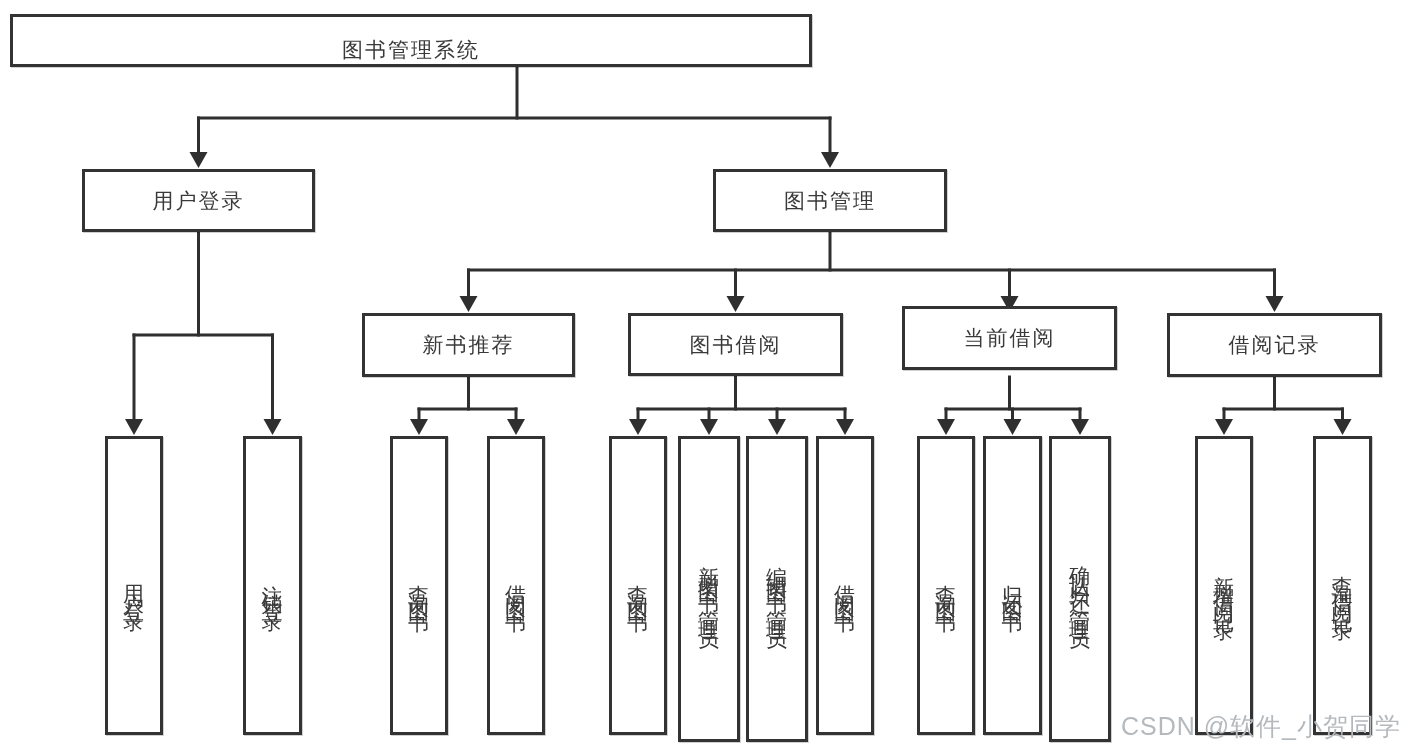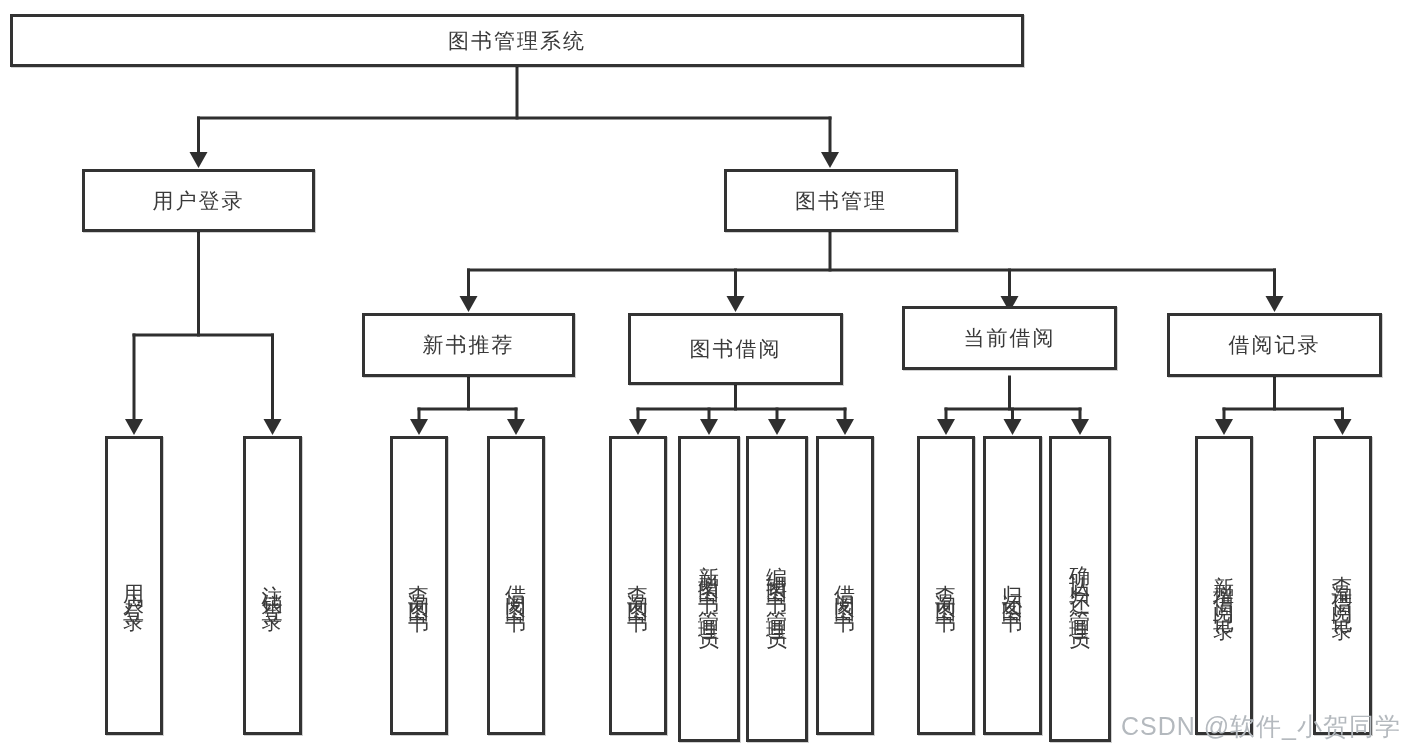--- a/index.html
+++ b/index.html
@@ -108,33 +108,33 @@
       <line x1="1080" y1="409" x2="1080" y2="421" stroke="#2f2f2f" stroke-width="3" stroke-linecap="square"></line>
       <polygon points="1071,419 1089,419 1080,435" fill="#2f2f2f"></polygon>
       <line x1="1274.5" y1="377" x2="1274.5" y2="409" stroke="#2f2f2f" stroke-width="3" stroke-linecap="square"></line>
       <line x1="1224" y1="409" x2="1342.5" y2="409" stroke="#2f2f2f" stroke-width="3" stroke-linecap="square"></line>
       <line x1="1224" y1="409" x2="1224" y2="421" stroke="#2f2f2f" stroke-width="3" stroke-linecap="square"></line>
       <polygon points="1215,419 1233,419 1224,435" fill="#2f2f2f"></polygon>
       <line x1="1342.5" y1="409" x2="1342.5" y2="421" stroke="#2f2f2f" stroke-width="3" stroke-linecap="square"></line>
       <polygon points="1333.5,419 1351.5,419 1342.5,435" fill="#2f2f2f"></polygon>
     </svg>
   <div class="watermark">CSDN @软件_小贺同学</div>
-<div class="node node-h" style="left: 10px; top: 14px; width: 1014px; height: 53px;">
+<div class="node node-h" style="left: 10px; top: 14px; width: 802px; height: 53px; align-items: flex-end;">
       <span class="label">图书管理系统</span>
     </div>
     <div class="node node-h" style="left: 82px; top: 169px; width: 233px; height: 63px;">
       <span class="label">用户登录</span>
     </div>
-    <div class="node node-h" style="left: 713px; top: 169px; width: 234px; height: 63px; margin-left: 11px;">
+    <div class="node node-h" style="left: 713px; top: 169px; width: 234px; height: 63px;">
       <span class="label">图书管理</span>
     </div>
     <div class="node node-h" style="left: 362px; top: 313px; width: 213px; height: 64px;">
       <span class="label">新书推荐</span>
     </div>
-    <div class="node node-h" style="left: 628px; top: 313px; width: 215px; height: 72px; text-align: right;">
+    <div class="node node-h" style="left: 628px; top: 313px; width: 215px; height: 63px; text-align: right;">
       <span class="label">图书借阅</span>
     </div>
     <div class="node node-h" style="left: 902px; top: 306px; width: 215px; height: 64px;">
       <span class="label">当前借阅</span>
     </div>
     <div class="node node-h" style="left: 1167px; top: 313px; width: 215px; height: 64px;">
       <span class="label">借阅记录</span>
     </div>
     <div class="node node-v" style="left: 105px; top: 436px; width: 58px; height: 299px;">
       <span class="label">用户登录</span>

